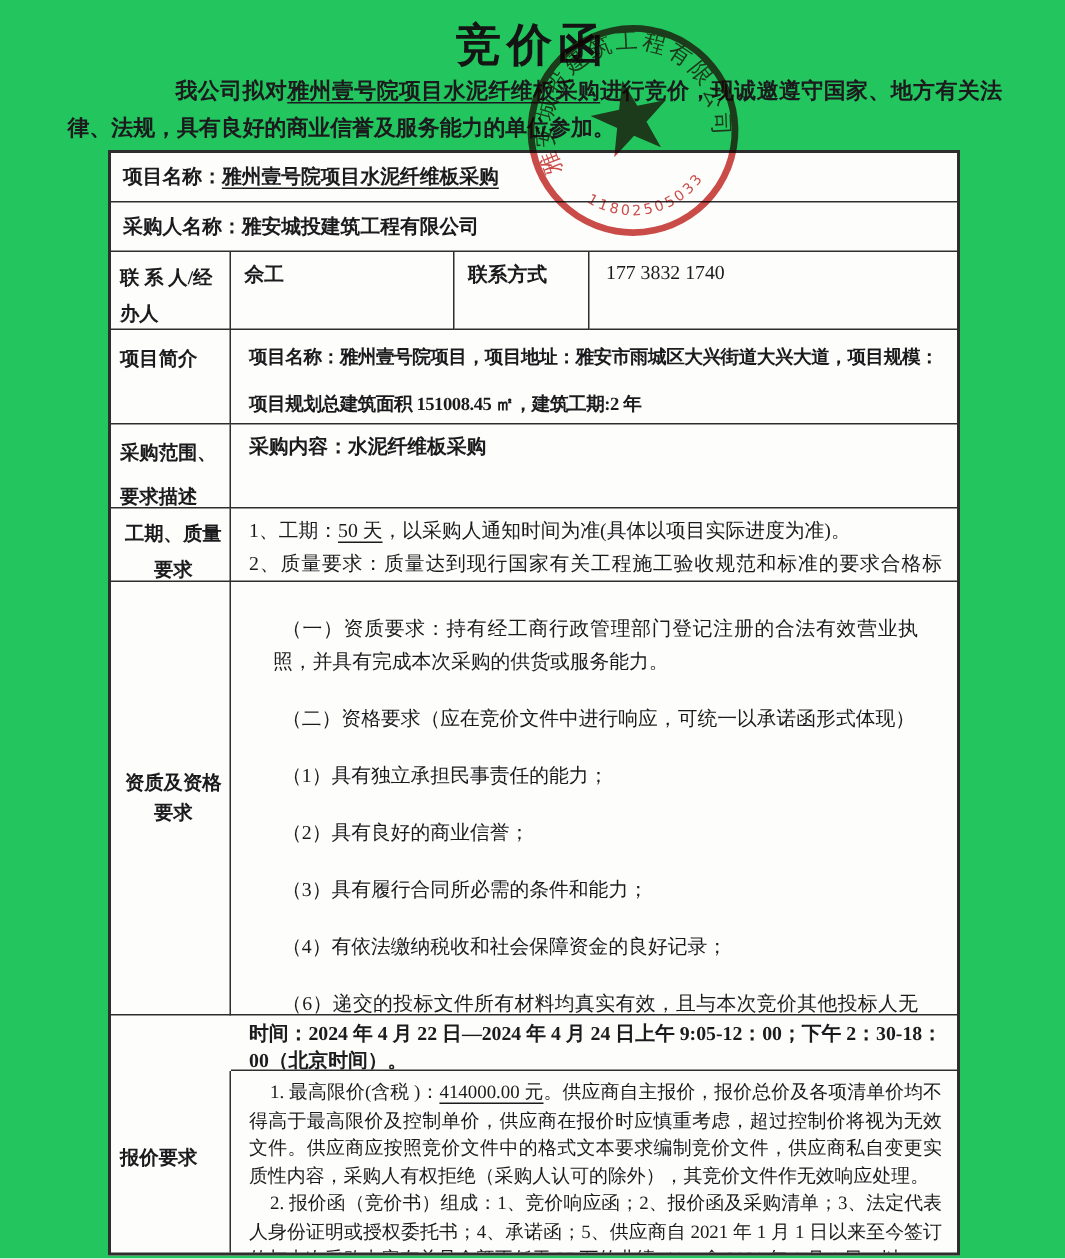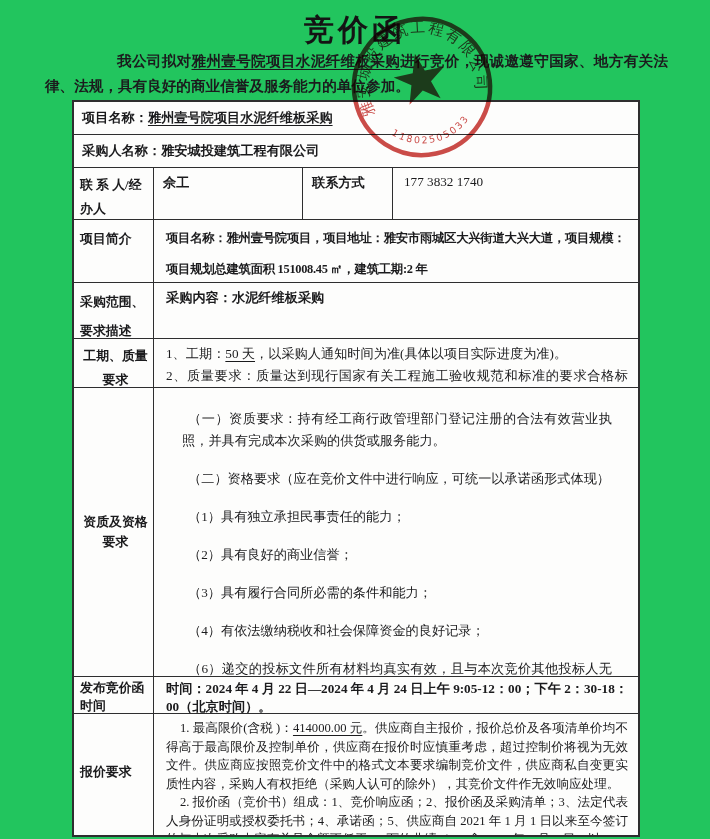--- a/index.html
+++ b/index.html
@@ -100,22 +100,20 @@
     <div class="c no-r span-rest content r7content">
       <p>（一）资质要求：持有经工商行政管理部门登记注册的合法有效营业执照，并具有完成本次采购的供货或服务能力。</p>
       <p>（二）资格要求（应在竞价文件中进行响应，可统一以承诺函形式体现）</p>
       <p>（1）具有独立承担民事责任的能力；</p>
       <p>（2）具有良好的商业信誉；</p>
       <p>（3）具有履行合同所必需的条件和能力；</p>
       <p>（4）有依法缴纳税收和社会保障资金的良好记录；</p>
       <p>（6）递交的投标文件所有材料均真实有效，且与本次竞价其他投标人无关联；</p>
     </div>
 
-    <div class="c lab lab-tight" style="line-height:18px;padding-top:2px;">发布竞价函
-时间</div>
     <div class="c no-r span-rest content r8content">时间：2024 年 4 月 22 日—2024 年 4 月 24 日上午 9:05-12：00；下午 2：30-18：00（北京时间）。</div>
 
     <div class="c no-b lab" style="padding-top:44px;">报价要求</div>
     <div class="c no-r no-b span-rest content r9content">
       <p><span>1. 最高限价(含税 )：</span><span class="u">414000.00 元</span><span>。供应商自主报价，报价总价及各项清单价均不得高于最高限价及控制单价，供应商在报价时应慎重考虑，超过控制价将视为无效文件。供应商应按照竞价文件中的格式文本要求编制竞价文件，供应商私自变更实质性内容，采购人有权拒绝（采购人认可的除外），其竞价文件作无效响应处理。</span></p>
       <p>2. 报价函（竞价书）组成：1、竞价响应函；2、报价函及采购清单；3、法定代表人身份证明或授权委托书；4、承诺函；5、供应商自 2021 年 1 月 1 日以来至今签订的与本次采购内容有关且金额不低于 25 万的业绩（1、含 2021 年 1 月 1 日，以</p>
     </div>
 
   </div>
 

